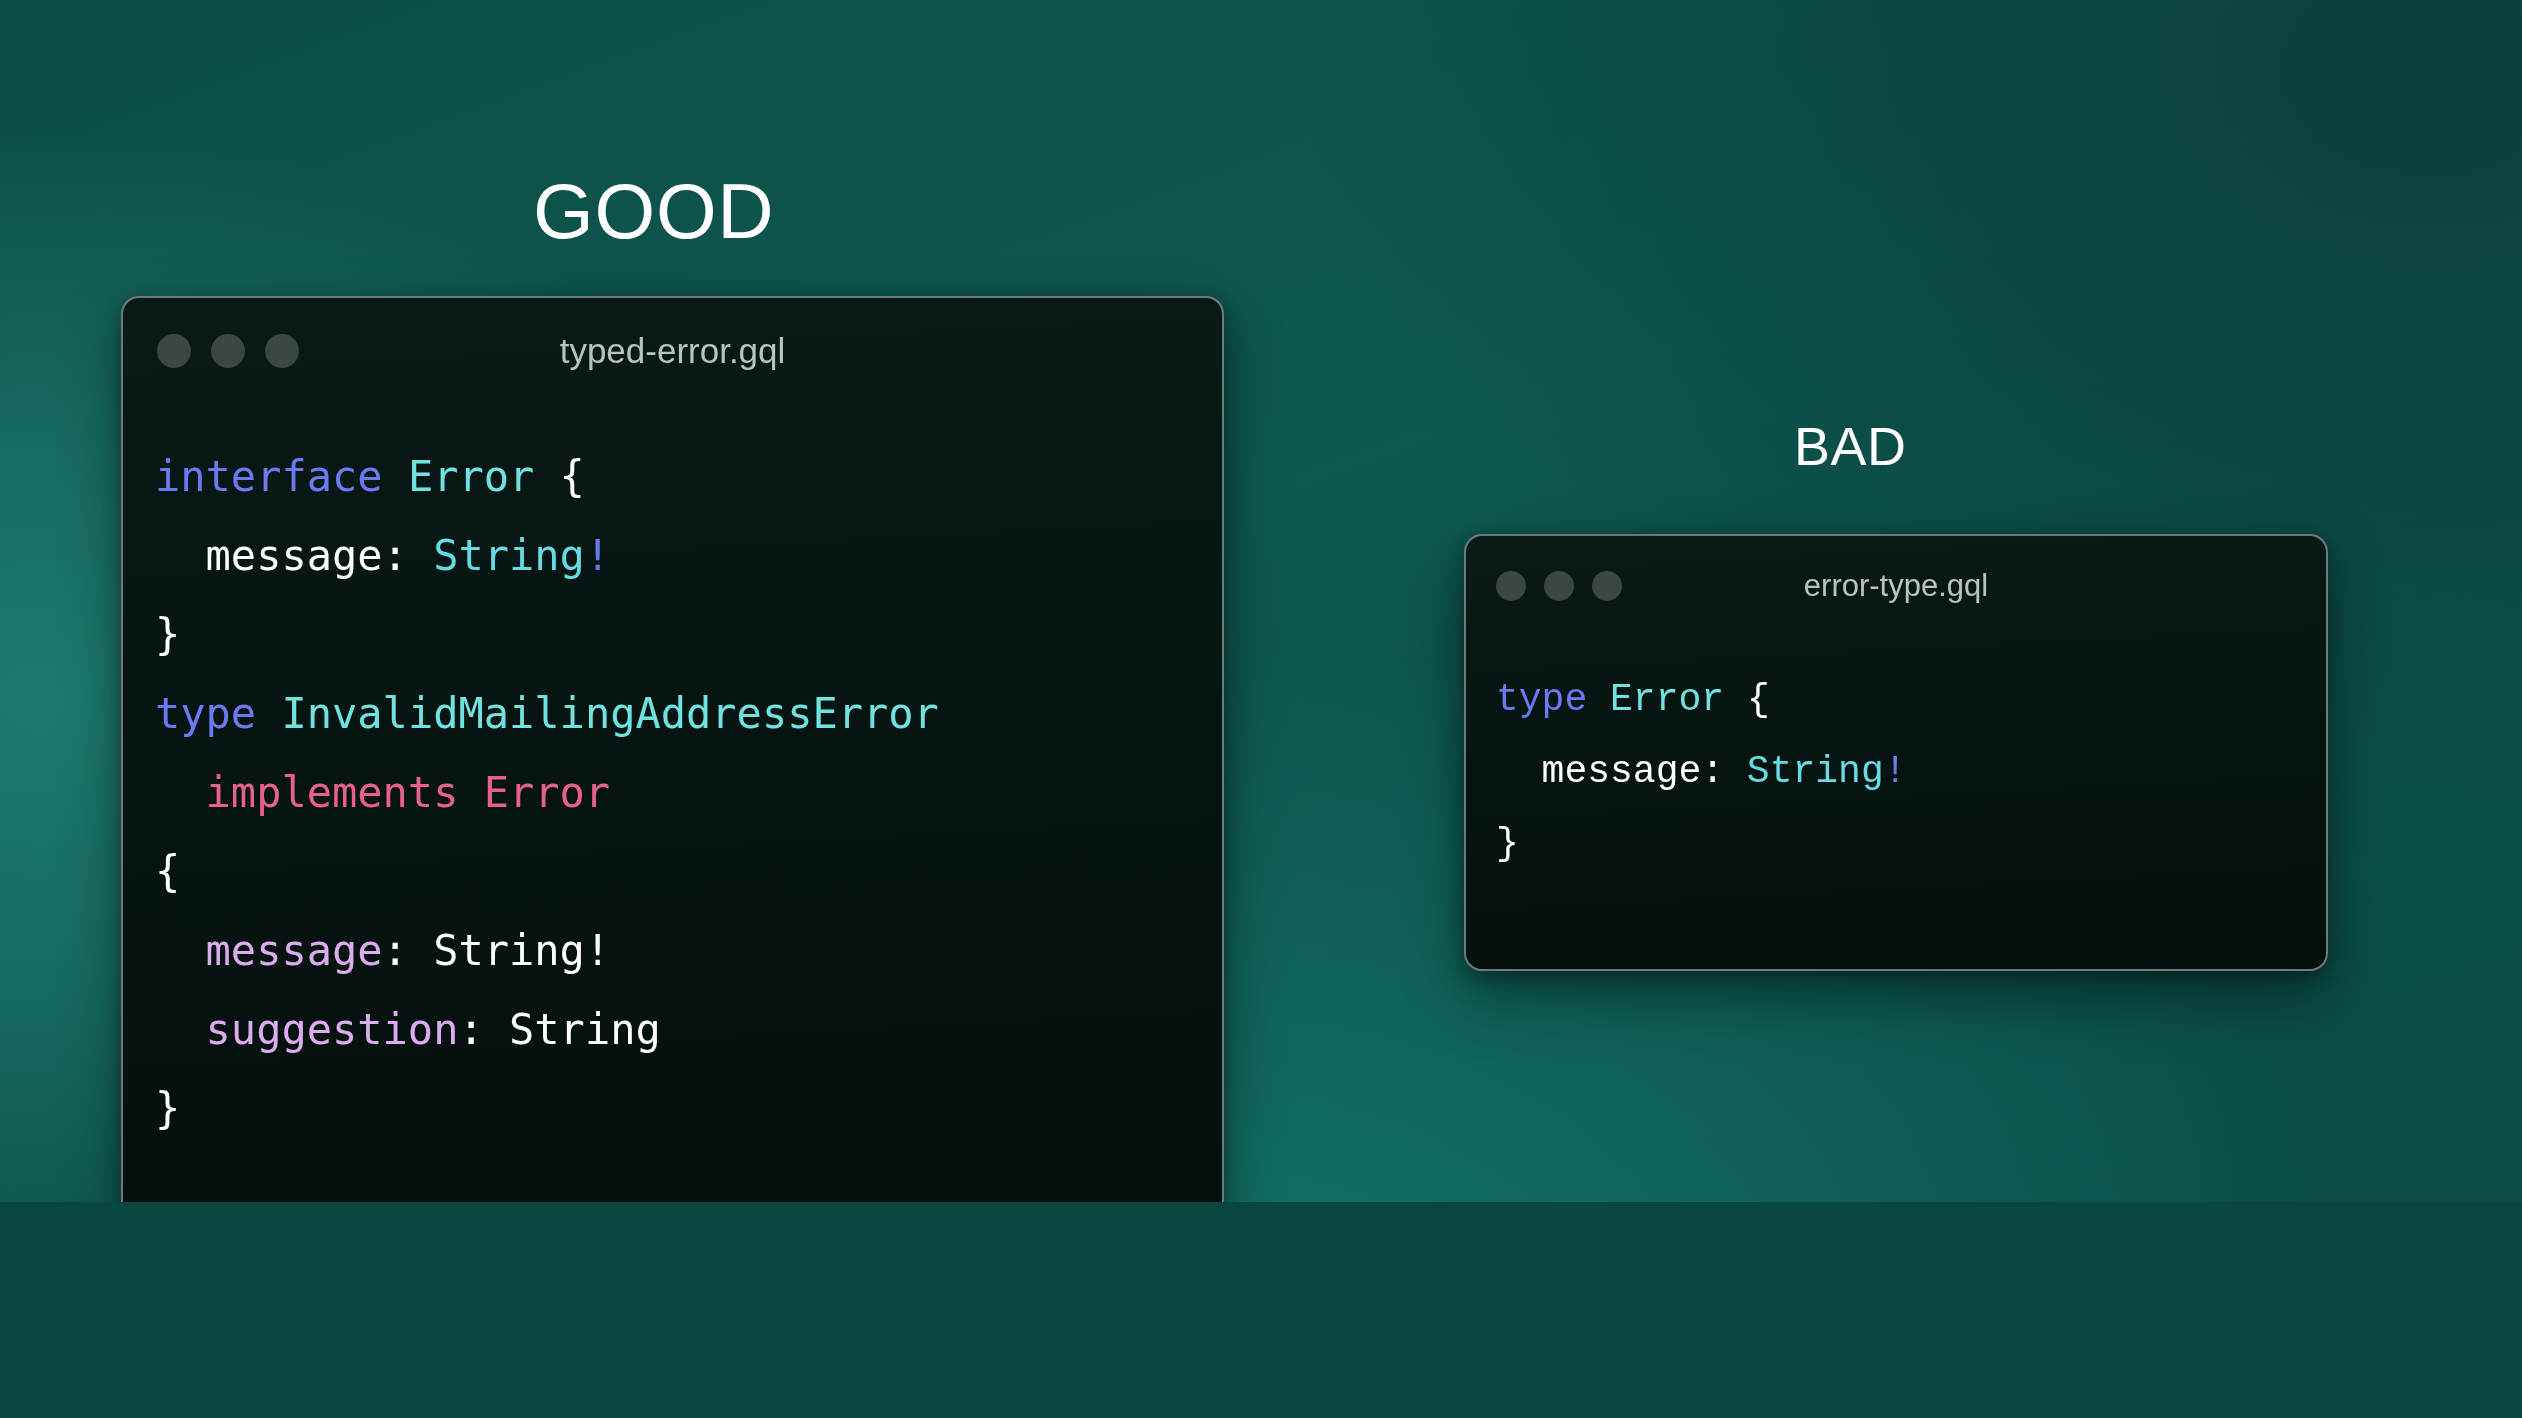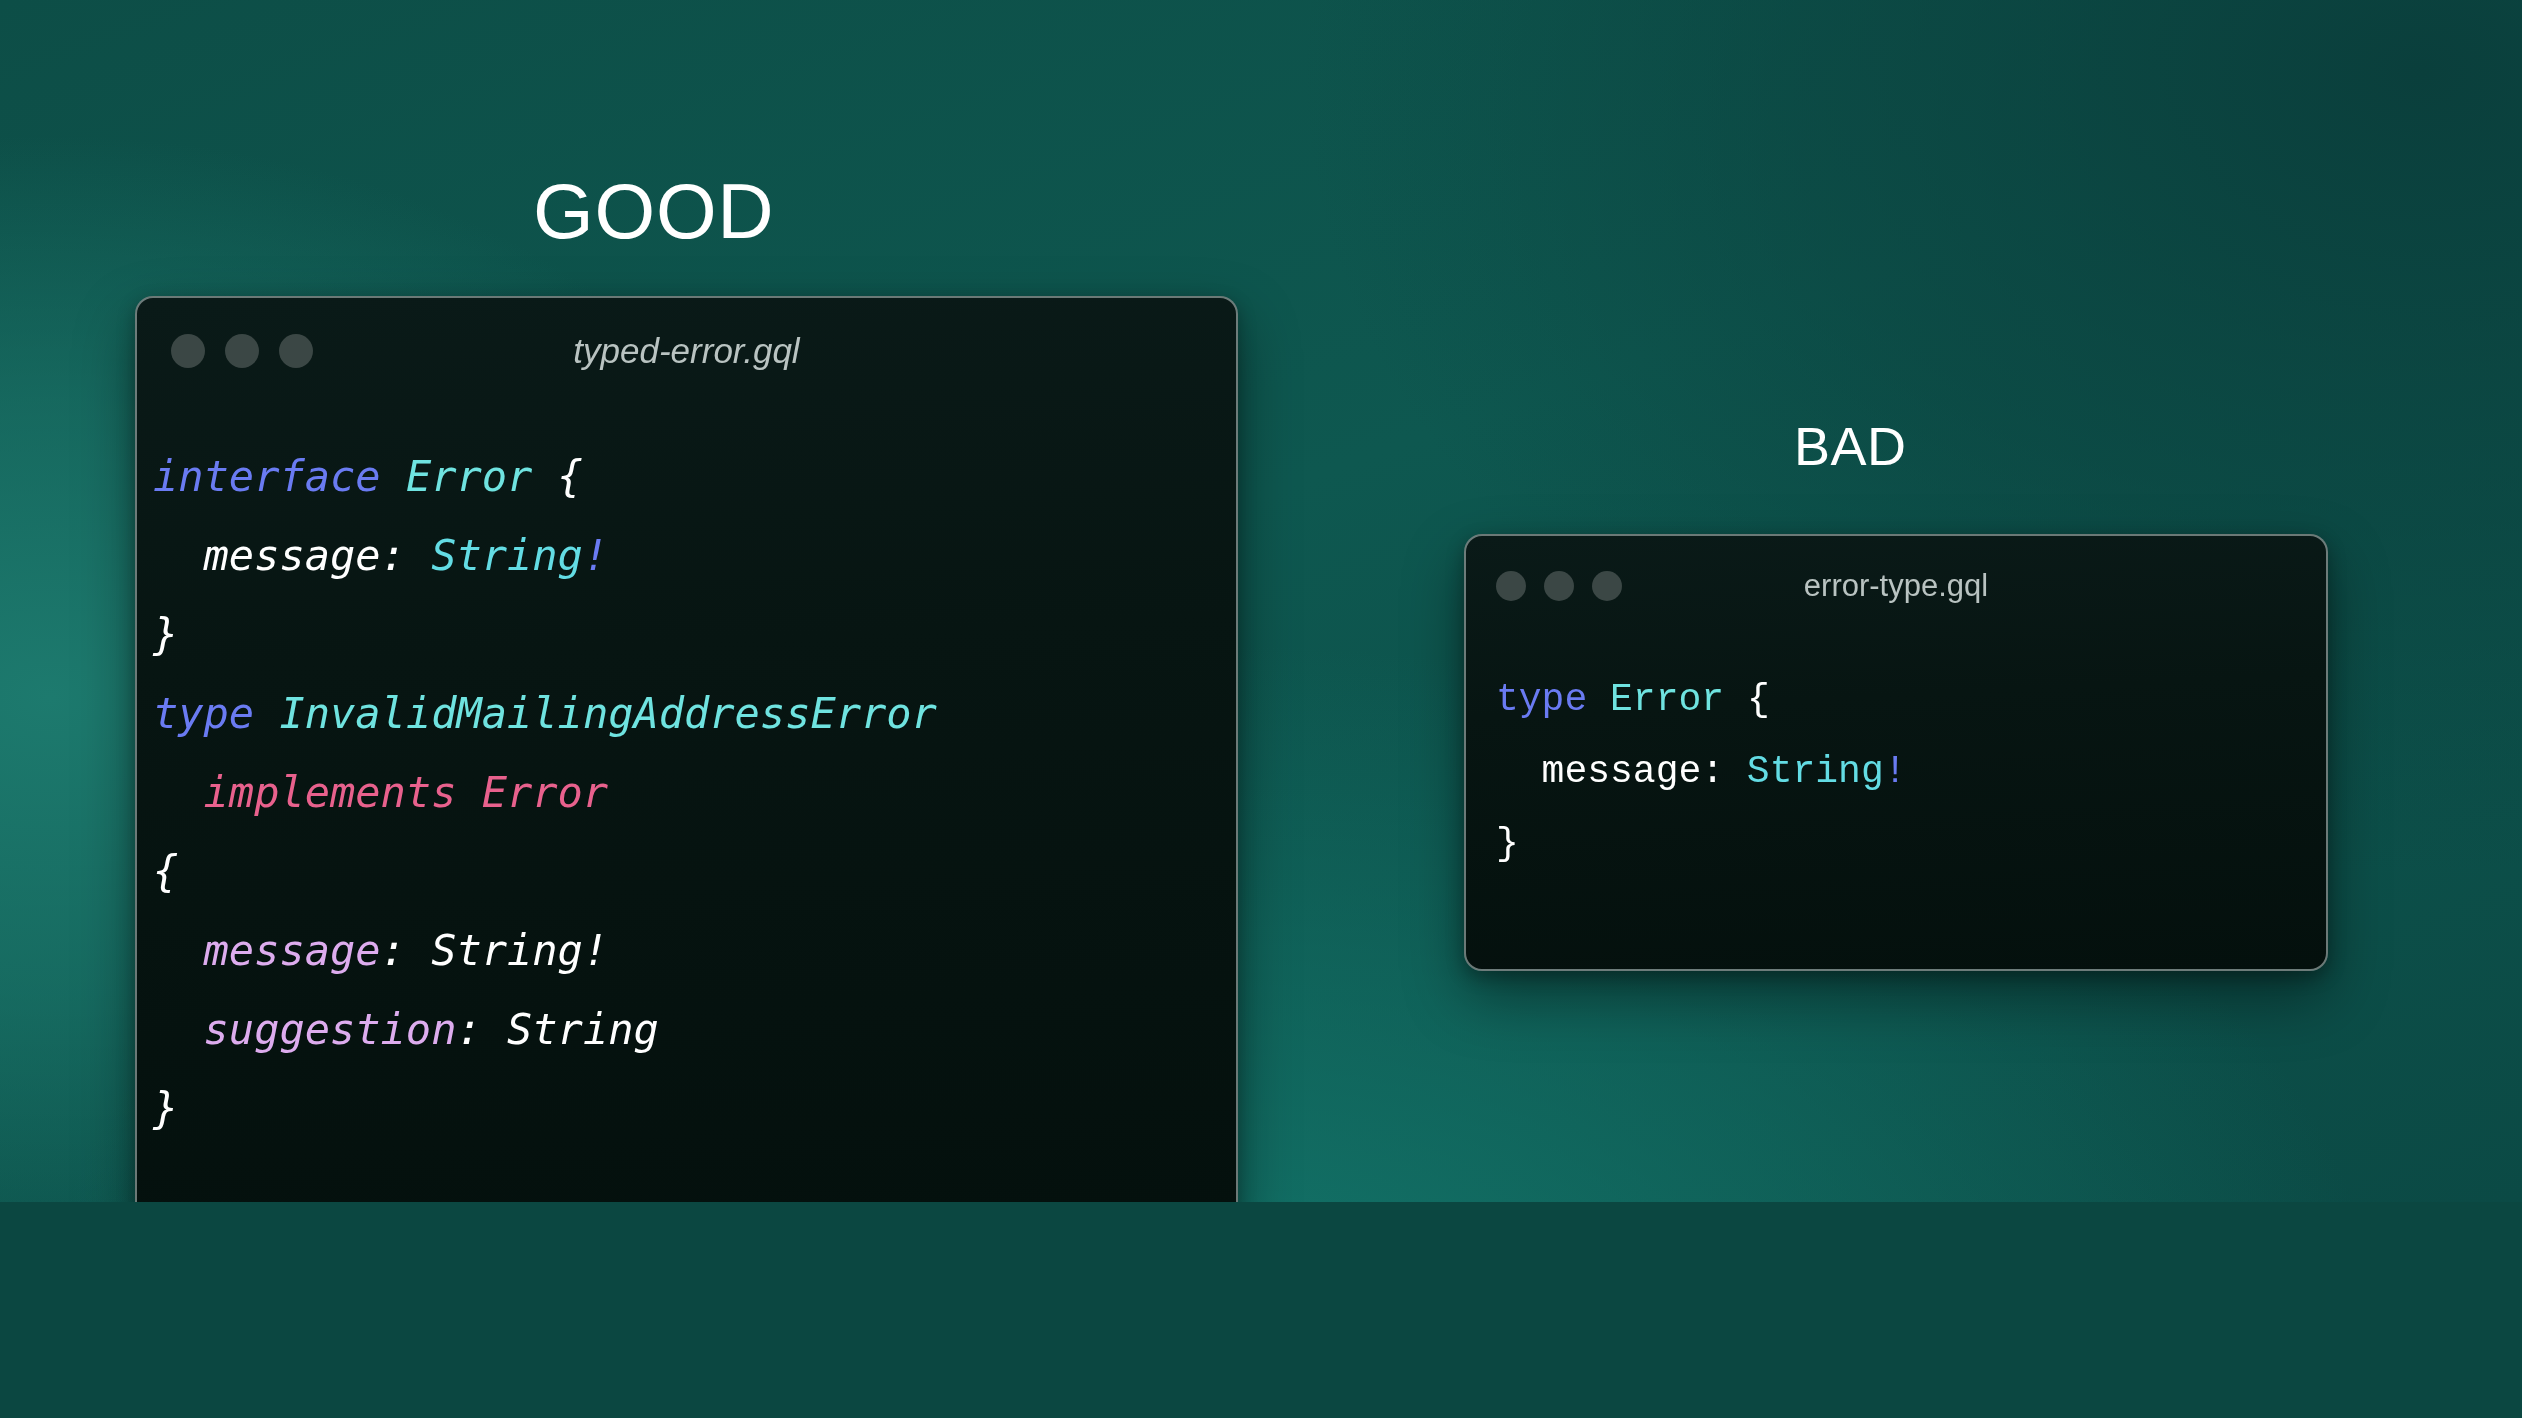--- a/index.html
+++ b/index.html
@@ -49,25 +49,24 @@
     border-radius: 18px;
     background: linear-gradient(177deg, #0a1a18 0%, #071512 38%, #04100d 100%);
     border: 2px solid rgba(171,186,184,0.62);
     box-shadow:
       0 26px 60px rgba(0,0,0,0.40),
       0 6px 18px rgba(0,0,0,0.30);
     box-sizing: border-box;
     overflow: hidden;
   }
   #window-good {
-    left: 135px;
+    left: 121px;
     top: 296px;
     width: 1103px;
     height: 929px;
-    font-style: italic;
   }
   #window-bad {
     left: 1464px;
     top: 534px;
     width: 864px;
     height: 437px;
   }
 
   
   .titlebar {
@@ -105,21 +104,21 @@
   #window-good .window-title { font-size: 35px; }
   #window-bad  .window-title { font-size: 31px; }
 
   
   .code {
     font-family: "DejaVu Sans Mono", "Liberation Mono", monospace;
     white-space: pre;
     color: #ffffff;
   }
   #window-good .code {
-    padding: 33px 0 0 16px;
+    padding: 33px 0 0 32px;
     font-size: 42px;
     line-height: 79px;
   }
   #window-bad .code {
     padding: 28px 0 0 30px;
     font-size: 38px;
     line-height: 72px;
     font-family: Liberation Mono, monospace;
   }
   .code .ln { display: block; }

